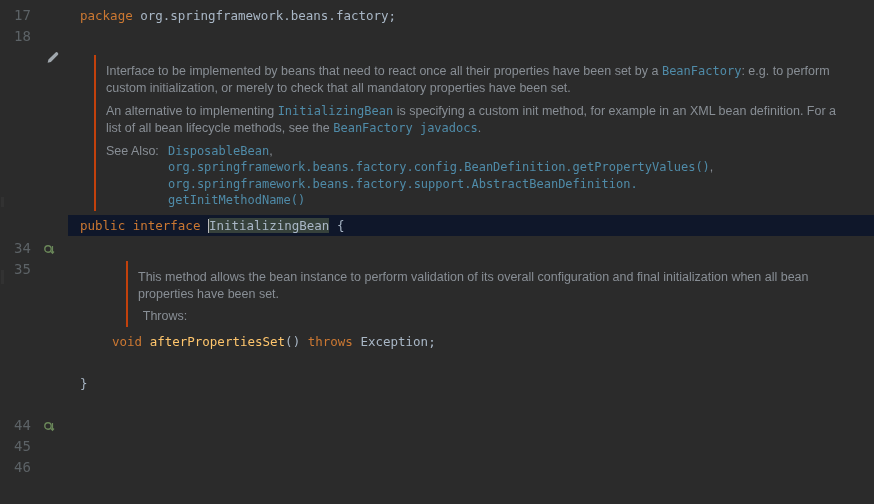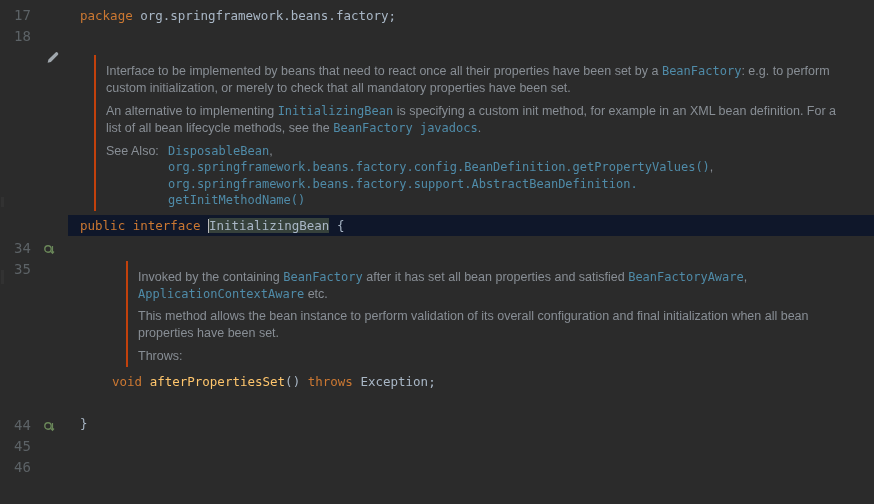--- a/index.html
+++ b/index.html
@@ -161,24 +161,23 @@
         <span class="doc-link">org.springframework.beans.factory.support.AbstractBeanDefinition.</span>
         <span class="doc-link">getInitMethodName()</span>
       </div>
     </div>
   </div>
 
   <div class="code-line highlight"><span class="kw">public</span> <span class="kw">interface</span> <span class="cursor"></span><span class="iface-name">InitializingBean</span> <span class="brace">{</span></div>
   <div class="code-line"></div>
 
   <div class="doc-block inner">
-    <p><span>Invoked by the containing </span><span class="doc-code">BeanFactory</span><span> after it has set all bean properties and satisfied </span><span class="doc-link">BeanFactoryAware</span><span>, </span><span class="doc-code">ApplicationContextAware</span><span> etc.</span></p>
     <p>This method allows the bean instance to perform validation of its overall configuration and final initialization when all bean properties have been set.</p>
     <div class="throws-row">
-      <span class="doc-label" style="min-width:54px;">Throws:</span>
+      <span class="doc-label" style="min-width:54px;text-align:center;">Throws:</span>
     </div>
   </div>
 
   <div class="code-line" style="padding-left:44px;"><span class="kw">void</span> <span class="method">afterPropertiesSet</span><span class="brace">()</span> <span class="exc-kw">throws</span> <span class="exc-name">Exception</span><span class="brace">;</span></div>
   <div class="code-line"></div>
   <div class="code-line"><span class="brace">}</span></div>
 
 </div>
 
 </body></html>

